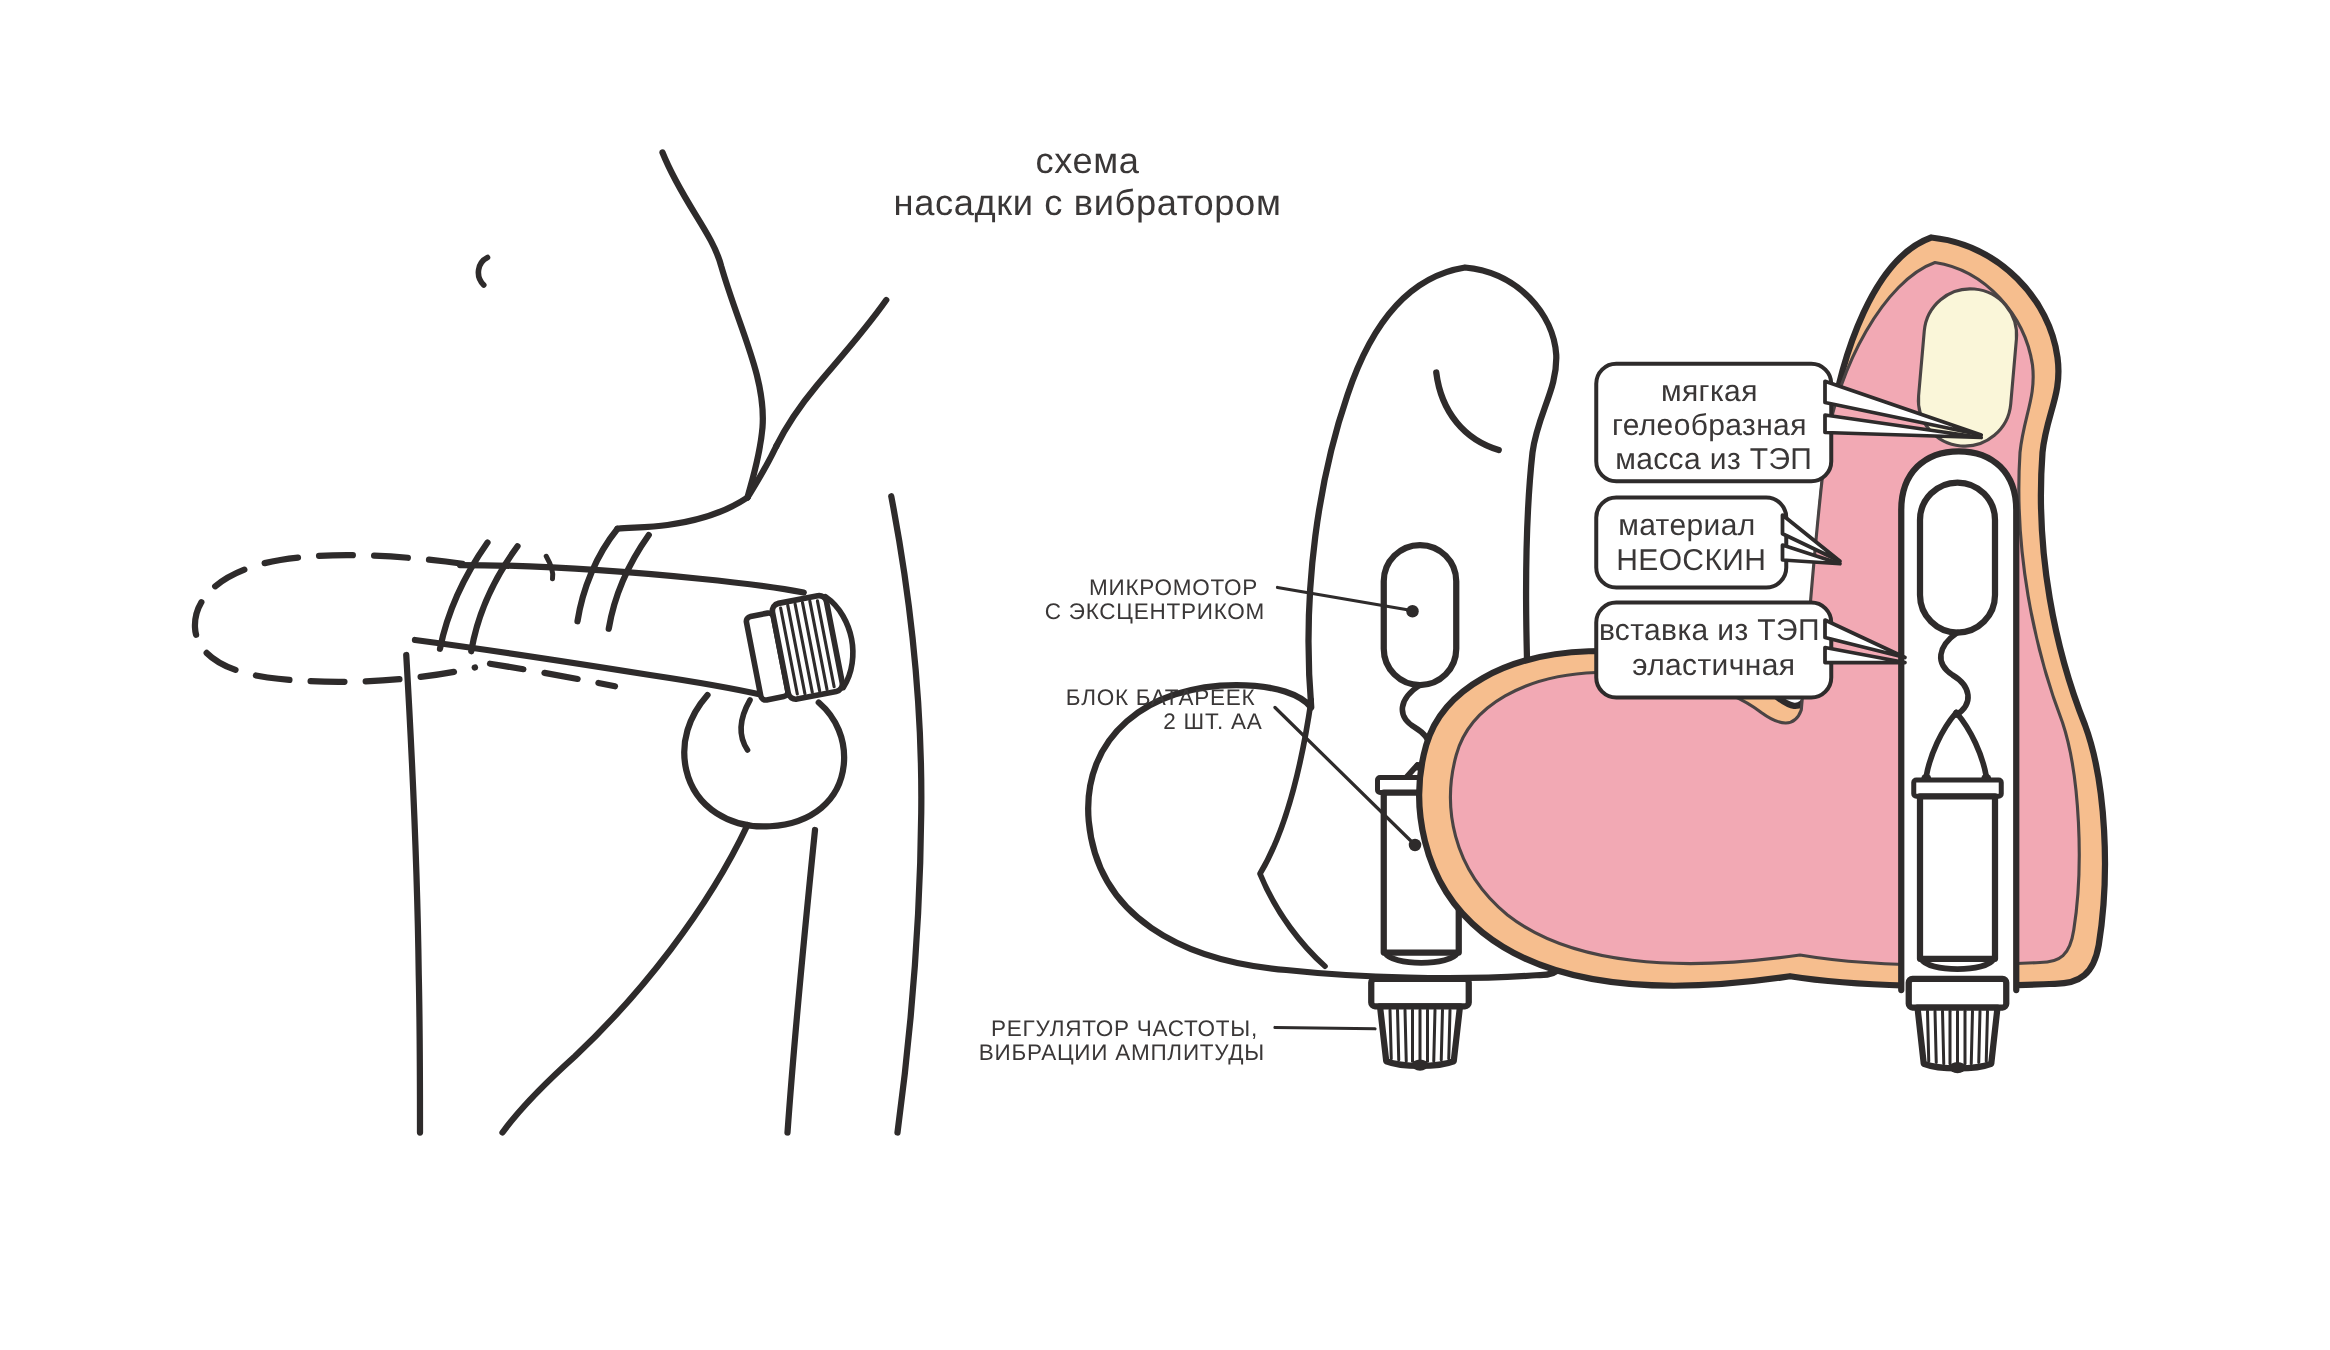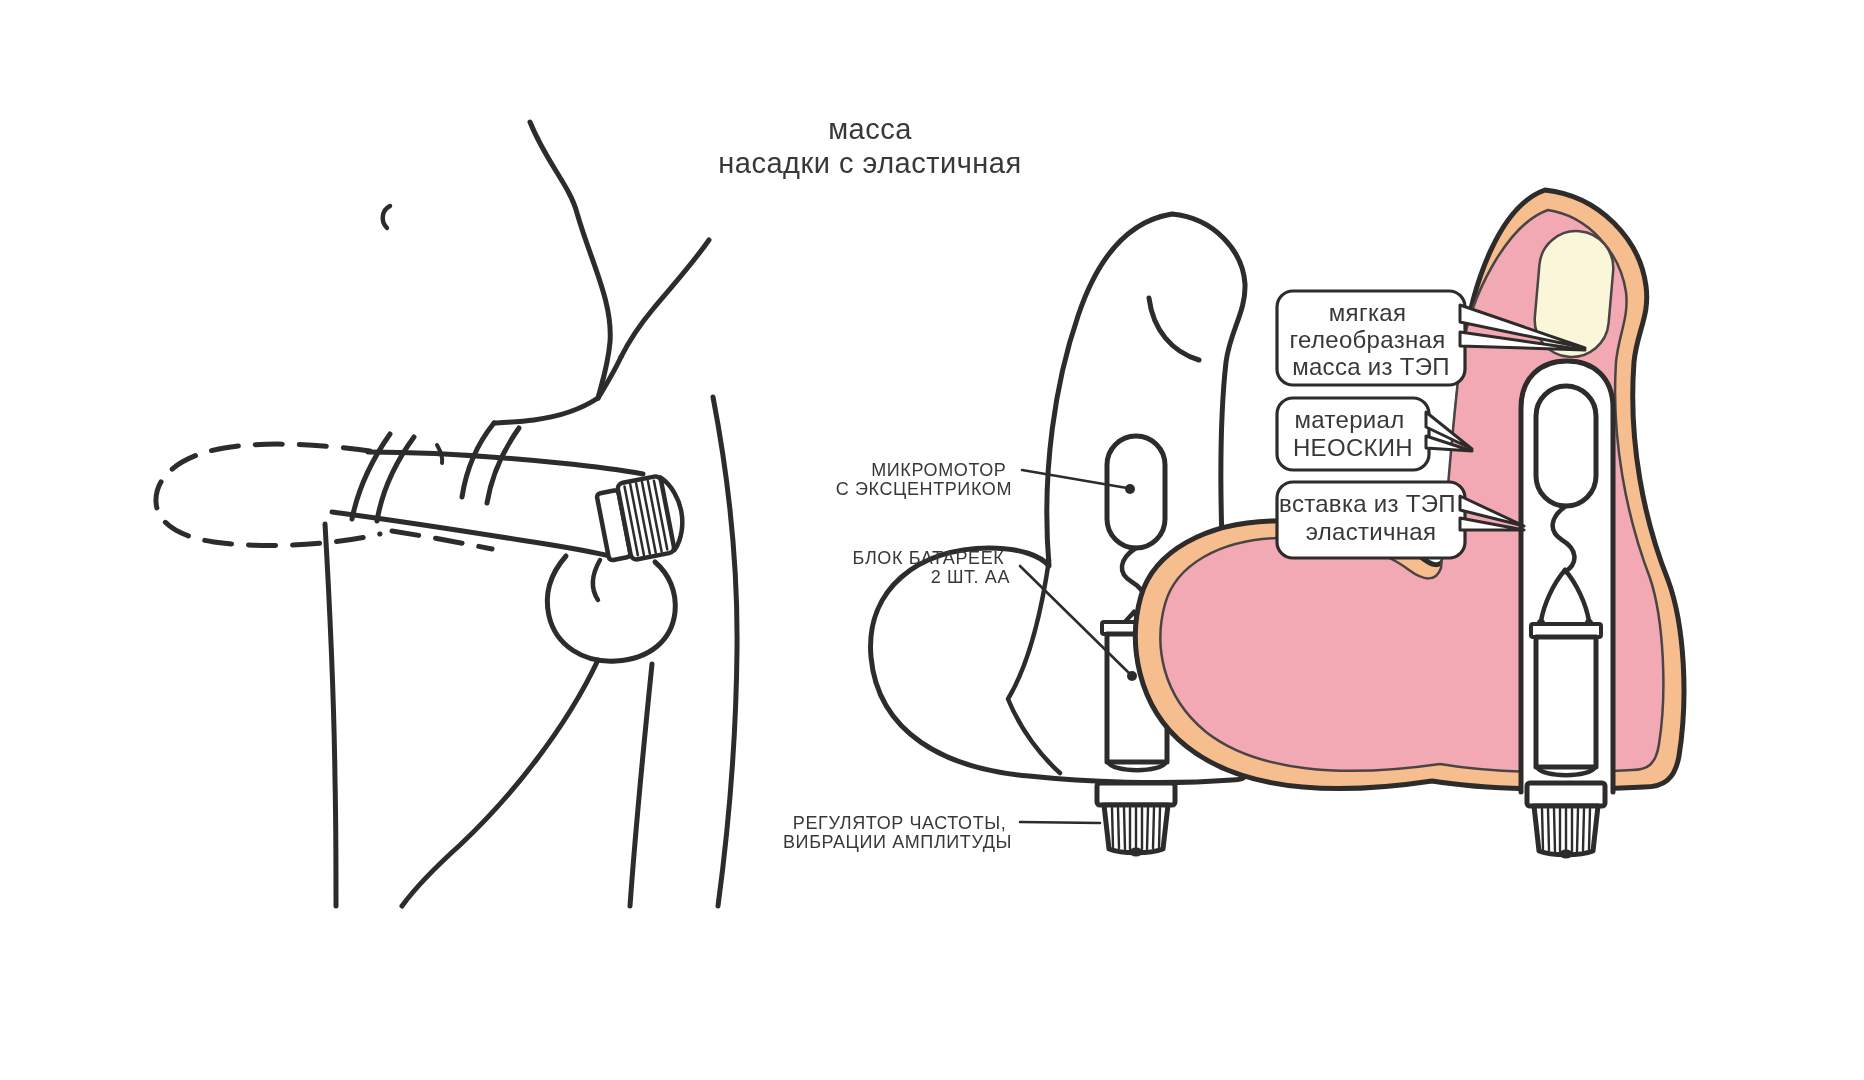--- a/index.html
+++ b/index.html
@@ -190,17 +190,17 @@
         <path d="M 1460,518 L 1524,530 L 1460,530 Z" fill="#ffffff" stroke="#2E2B2B" stroke-width="3" stroke-linejoin="round"></path>
         <text class="callout-text" text-anchor="middle">
           <tspan x="1371" y="512">вставка из ТЭП</tspan>
           <tspan x="1371" y="540">эластичная</tspan>
         </text>
       </g>
     </g>
   </svg>
 
   <div class="title">
-    <div>масса</div>
-    <div>насадки с эластичная</div>
+    <div>схема</div>
+    <div>насадки с вибратором</div>
   </div>
 
 </div>
 
 </body></html>

